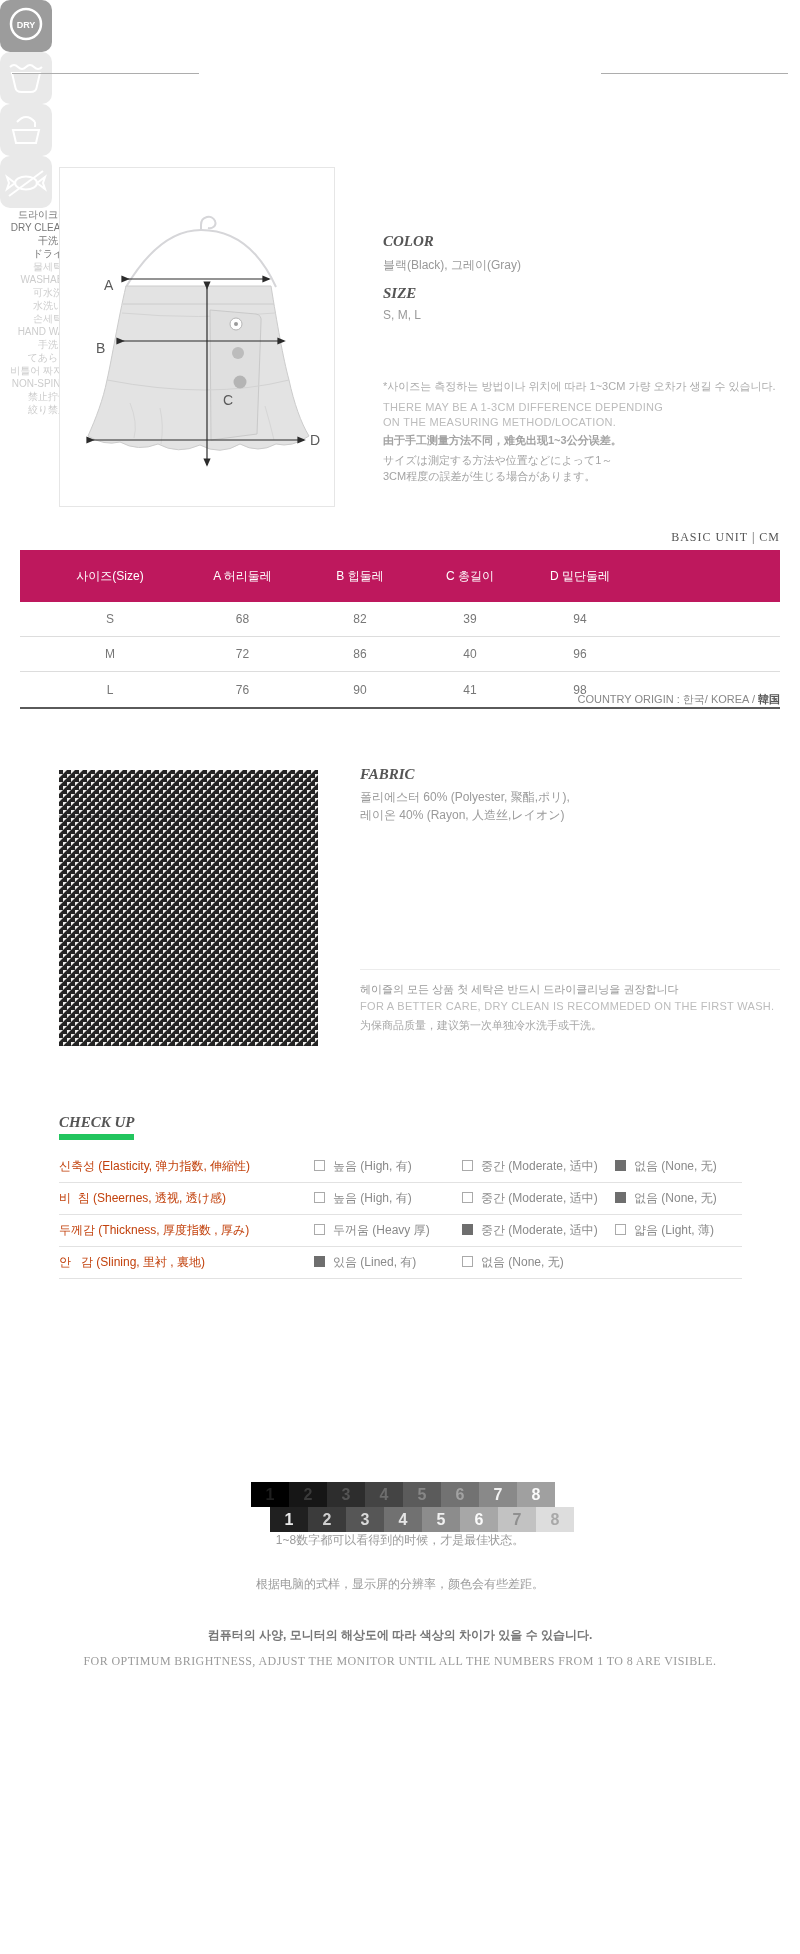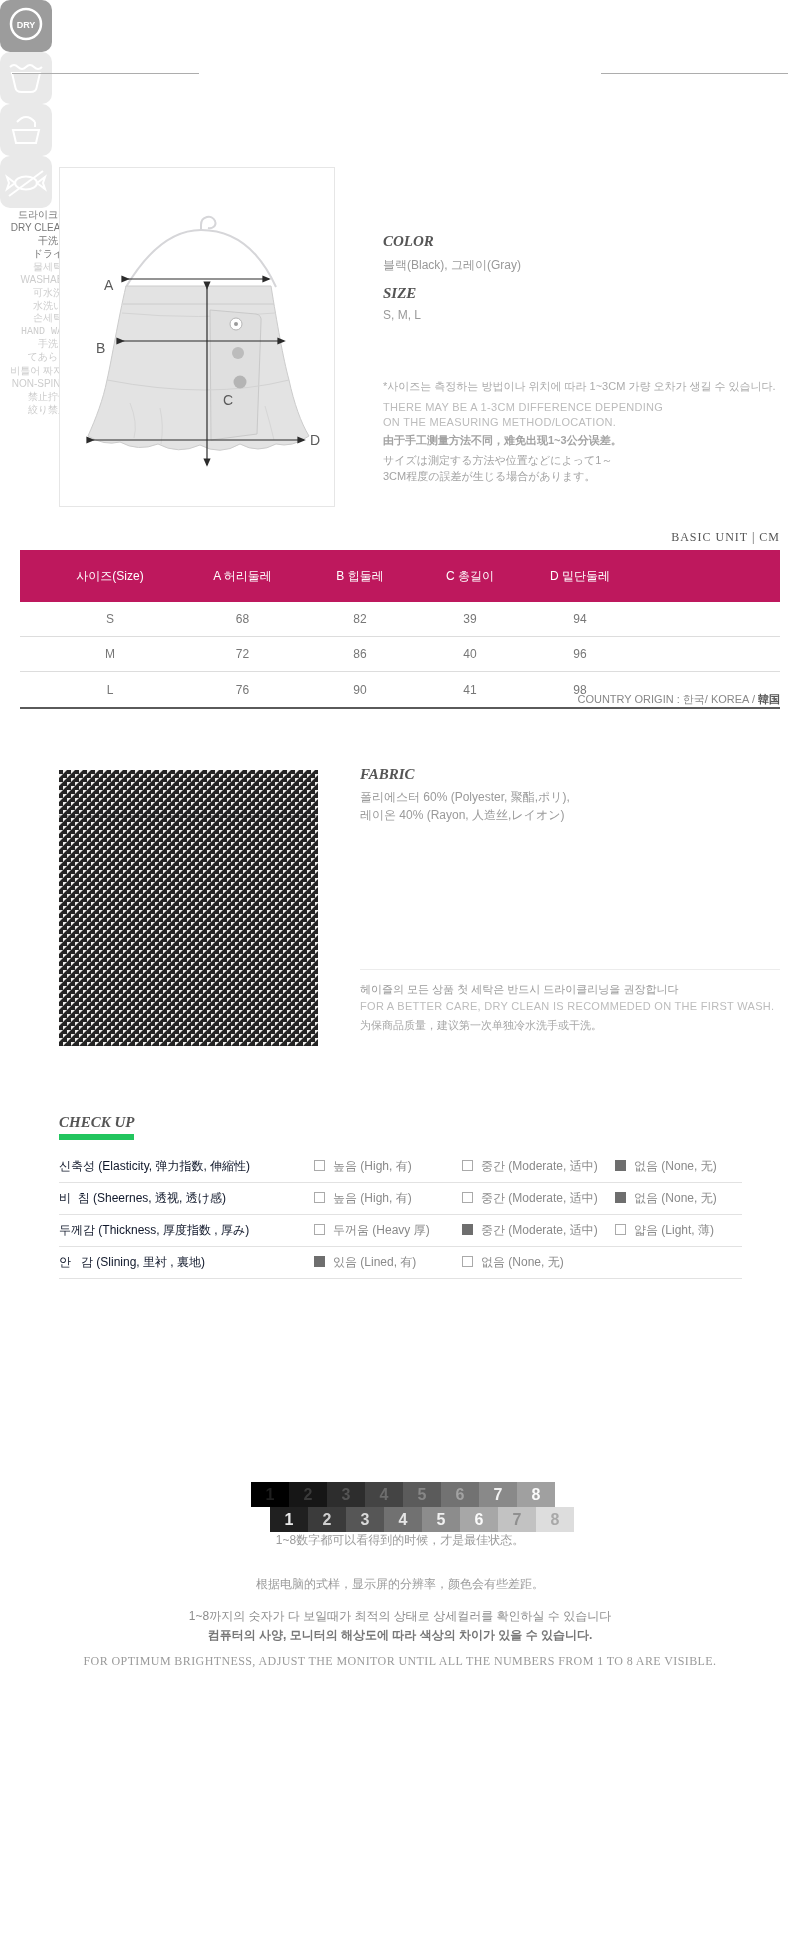--- a/index.html
+++ b/index.html
@@ -47,21 +47,21 @@
   .care-labels.faint{color:#cdcdcd;}
   .care-sep{left:360px;top:969px;width:420px;height:0;border-top:1px solid #ececec;}
   .p-ko{color:#9a9a9a;font-size:11px;} .p-en{color:#bcbcbc;font-size:11px;letter-spacing:.3px;}
   .p-zh{color:#a6a6a6;font-size:11px;} .p-ja{color:#a6a6a6;font-size:11px;}
 
   
   .check-heading{left:59px;top:1114px;font-size:15px;}
   .check-heading span{display:inline-block;border-bottom:6px solid #22c55e;padding-bottom:3px;}
   .check-rows{left:59px;top:1151px;width:683px;}
   .c-row{position:relative;height:31px;border-bottom:1px solid #e2e2e2;}
-  .row-label{position:absolute;left:0;top:7px;font-size:12px;color:#0f172a;white-space:pre-wrap;}
+  .row-label{position:absolute;left:0;top:7px;font-size:12px;color:#c2410c;white-space:pre-wrap;}
   .opt{position:absolute;top:7px;font-size:12px;color:#8a8a8a;}
   .o1{left:255px;} .o2{left:403px;} .o3{left:556px;}
   .opt-box{display:inline-block;width:9px;height:9px;border:1px solid #aaa;background:#fff;
            margin-right:8px;vertical-align:-1px;}
   .opt-box.filled{background:#6e6e6e;border-color:#6e6e6e;}
 
   
   .cal{left:251px;top:1482px;}
   .cal-row{display:flex;}
   .cal-row.offset{margin-left:19px;}
@@ -228,21 +228,21 @@
     <div>DRY CLEANING</div>
     <div>干洗</div>
     <div>ドライ</div>
   </div>
   <div class="care-labels faint" style="left:427px;top:900px;">
     <div>물세탁</div>
     <div>WASHABLE</div>
     <div>可水洗</div>
     <div>水洗い</div>
   </div>
-  <div class="care-labels faint" style="left:513px;top:900px;font-family:Liberation Mono, monospace;">
+  <div class="care-labels faint" style="left:513px;top:900px;">
     <div>손세탁</div>
     <div>HAND WASH</div>
     <div>手洗</div>
     <div>てあらい</div>
   </div>
   <div class="care-labels faint" style="left:599px;top:900px;">
     <div>비틀어 짜지 금지</div>
     <div>NON-SPIN DRY</div>
     <div>禁止拧干</div>
     <div>絞り禁止</div>
@@ -300,17 +300,16 @@
       <div class="cal-cell" style="background:#717171;color:#e6e6e6">4</div>
       <div class="cal-cell" style="background:#8c8c8c;color:#f1f1f1">5</div>
       <div class="cal-cell" style="background:#a7a7a7;color:#fbfbfb">6</div>
       <div class="cal-cell" style="background:#c2c2c2;color:#8f8f8f">7</div>
       <div class="cal-cell" style="background:#dddddd;color:#a8a8a8">8</div>
     </div>
   </div>
 
   <div class="abs foot f-zh" style="top:1532px;">1~8数字都可以看得到的时候，才是最佳状态。</div>
   <div class="abs foot f-zh" style="top:1576px;">根据电脑的式样，显示屏的分辨率，颜色会有些差距。</div>
-  <div class="abs foot f-ko1" style="top:1608px;">1~8까지의 숫자가 다 보일때가 최적의 상태로 상세컬러를 확인하실 수 있습니다</div>
   <div class="abs foot f-ko2" style="top:1627px;">컴퓨터의 사양, 모니터의 해상도에 따라 색상의 차이가 있을 수 있습니다.</div>
   <div class="abs foot f-en" style="top:1654px;">FOR OPTIMUM BRIGHTNESS, ADJUST THE MONITOR UNTIL ALL THE NUMBERS FROM 1 TO 8 ARE VISIBLE.</div>
 
 </div>
 
 </body></html>

